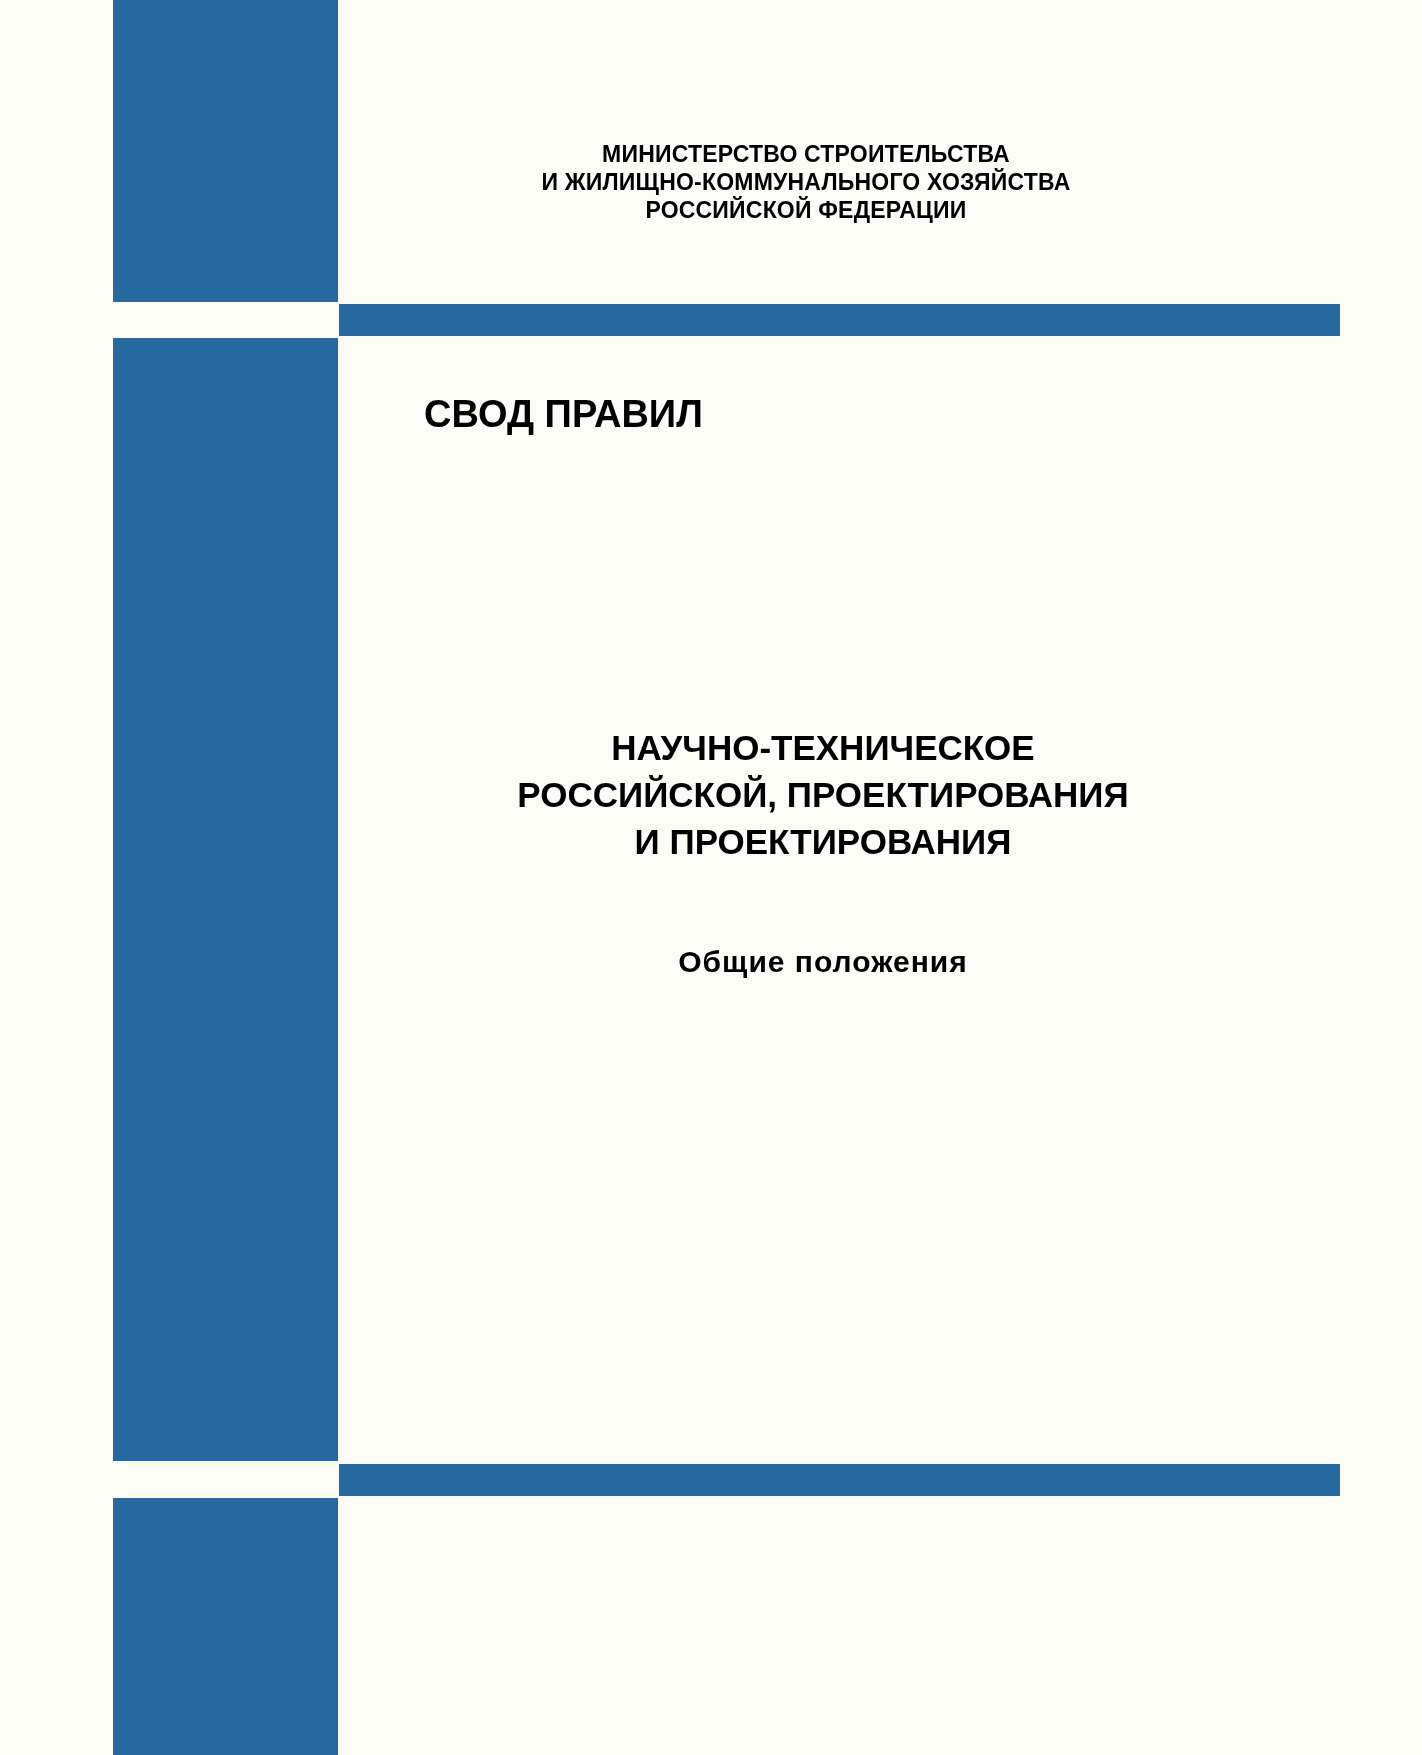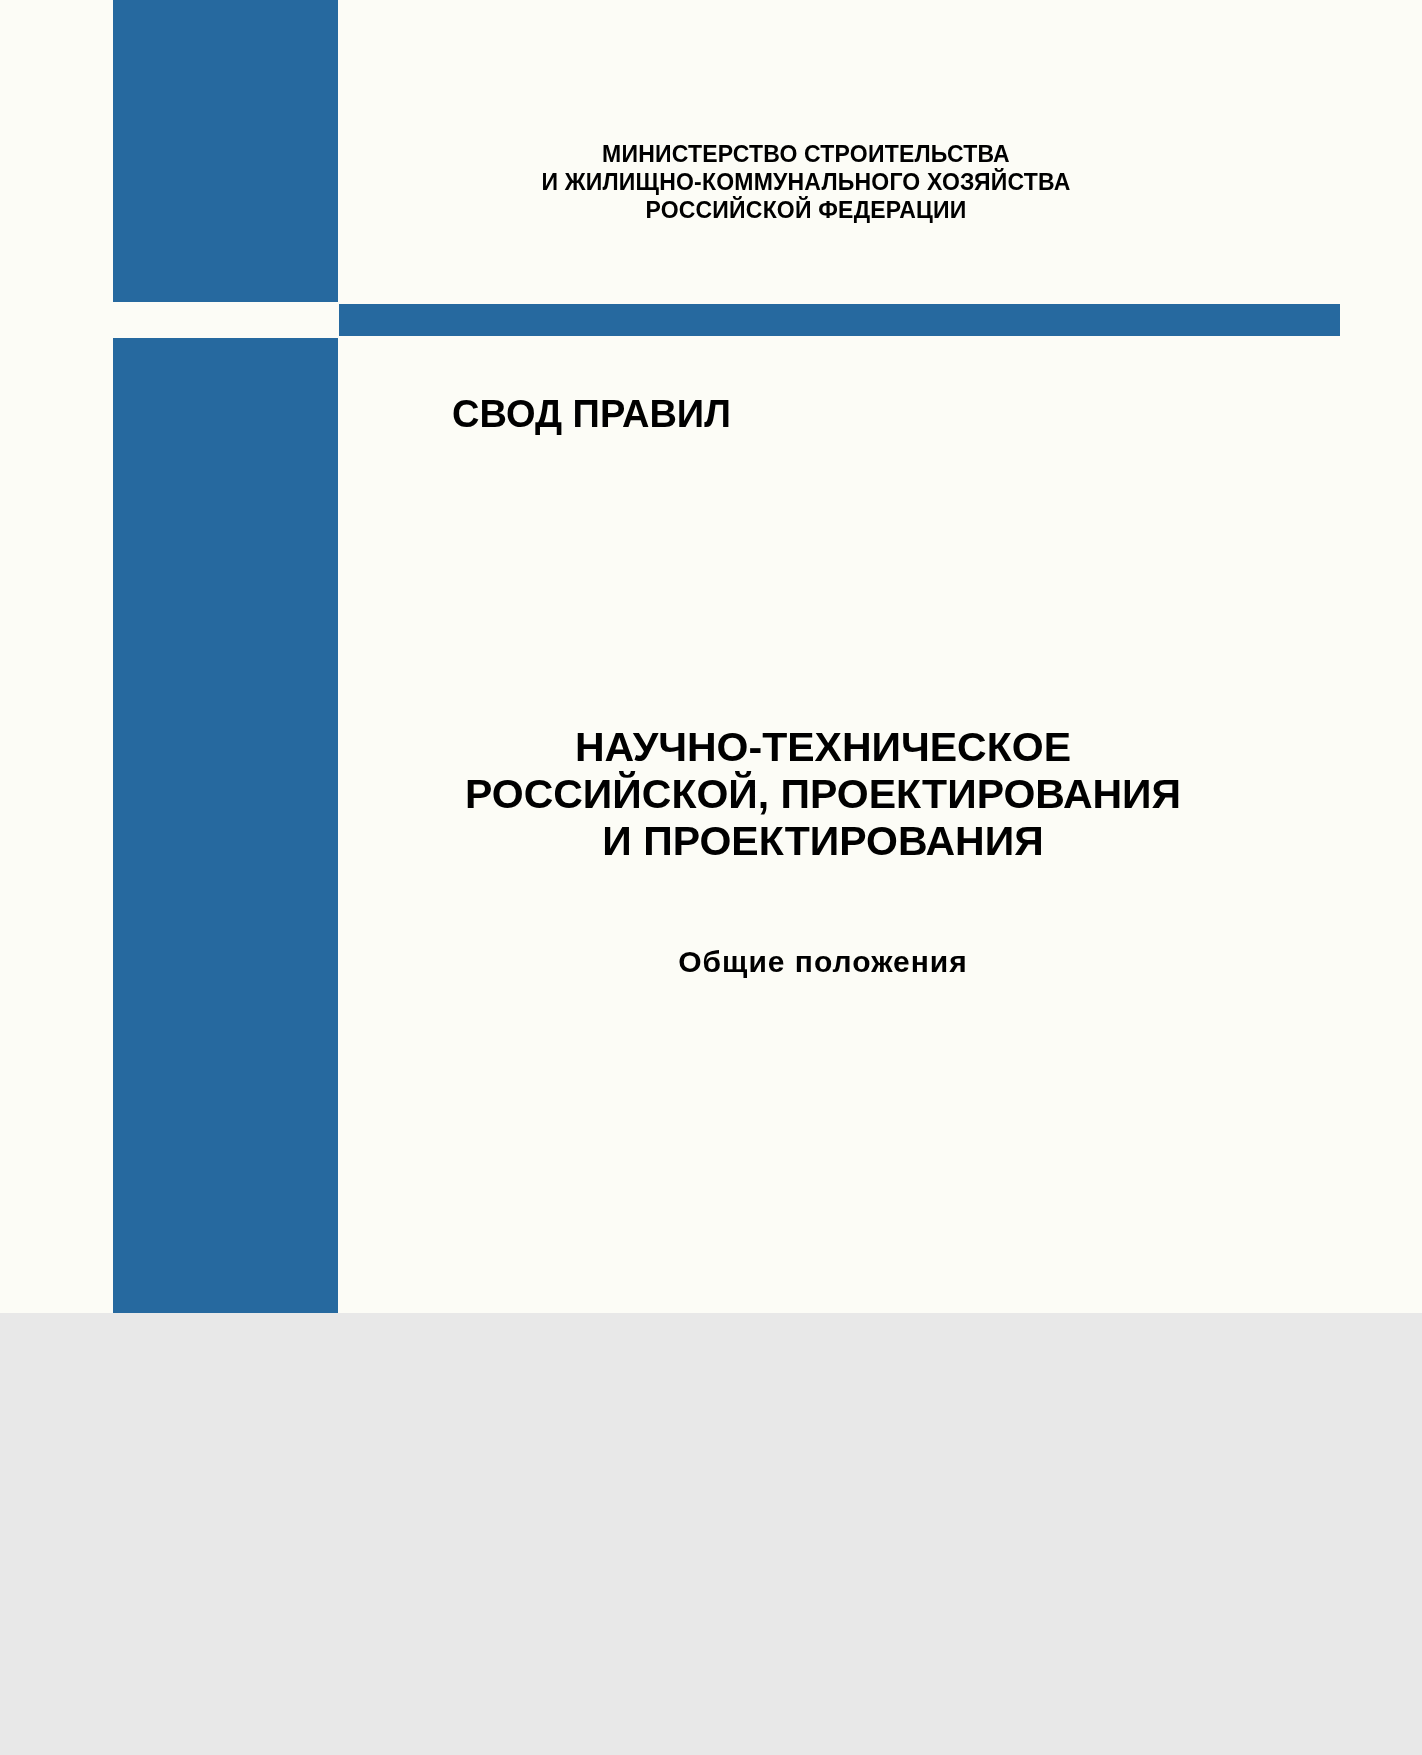--- a/index.html
+++ b/index.html
@@ -8,21 +8,21 @@
     --ink:#000000;
   }
   html,body{margin:0;padding:0;}
   body{
     font-family:"Liberation Sans", sans-serif;
     background:#e8e8e8;
   }
   .page{
     position:relative;
     width:1422px;
-    height:1313px;
+    height:1755px;
     background:var(--bg);
     overflow:hidden;
   }
   
   .left-bar{
     position:absolute;
     left:113px; top:0;
     width:225px; height:1755px;
     background:var(--accent);
   }
@@ -61,30 +61,30 @@
     position:absolute;
     left:0; top:392px;
     width:1422px;
     height:50px;
     font-weight:700;
     font-size:38px;
     line-height:44px;
     color:var(--ink);
     white-space:nowrap;
   }
-  .doc-kind{ position:absolute; left:452px;text-align:center; }
+  .doc-kind{ position:absolute; left:424px;text-align:center; }
   .doc-code{ position:absolute; left:815px; }
   
   .title{
     position:absolute;
     left:340px; top:724px;
     width:966px;
     text-align:center;
     font-weight:700;
-    font-size:41px;
+    font-size:35px;
     line-height:47px;
     color:var(--ink);
   }
   .subtitle{
     position:absolute;
     left:340px; top:942px;
     width:966px;
     text-align:center;
     font-weight:700;
     font-size:30px;

